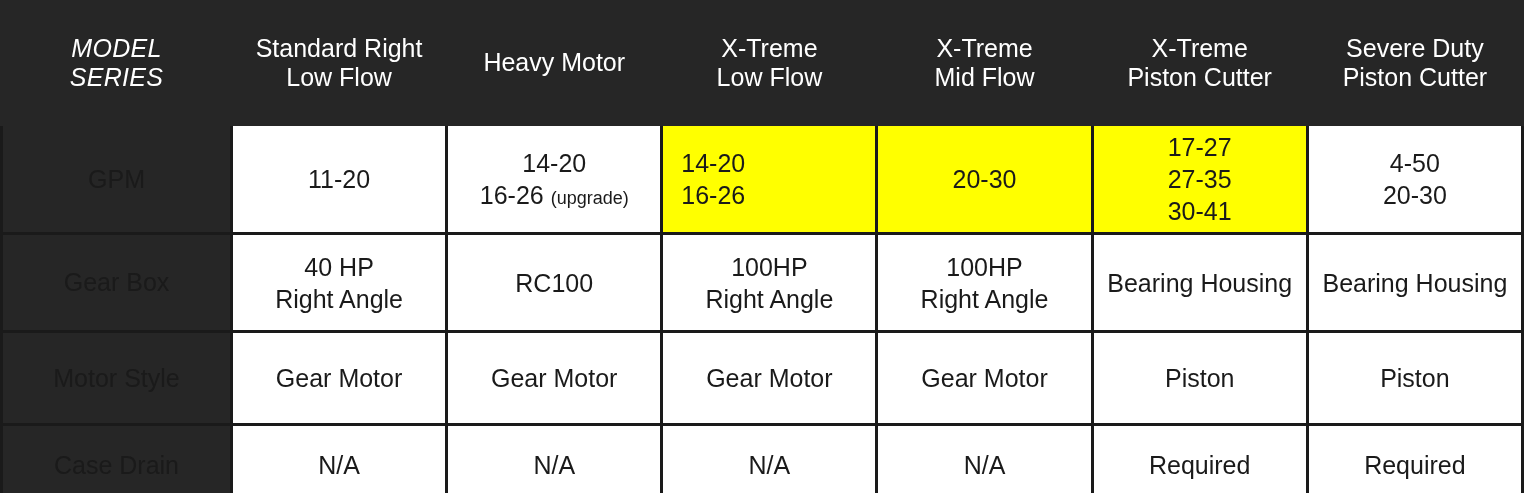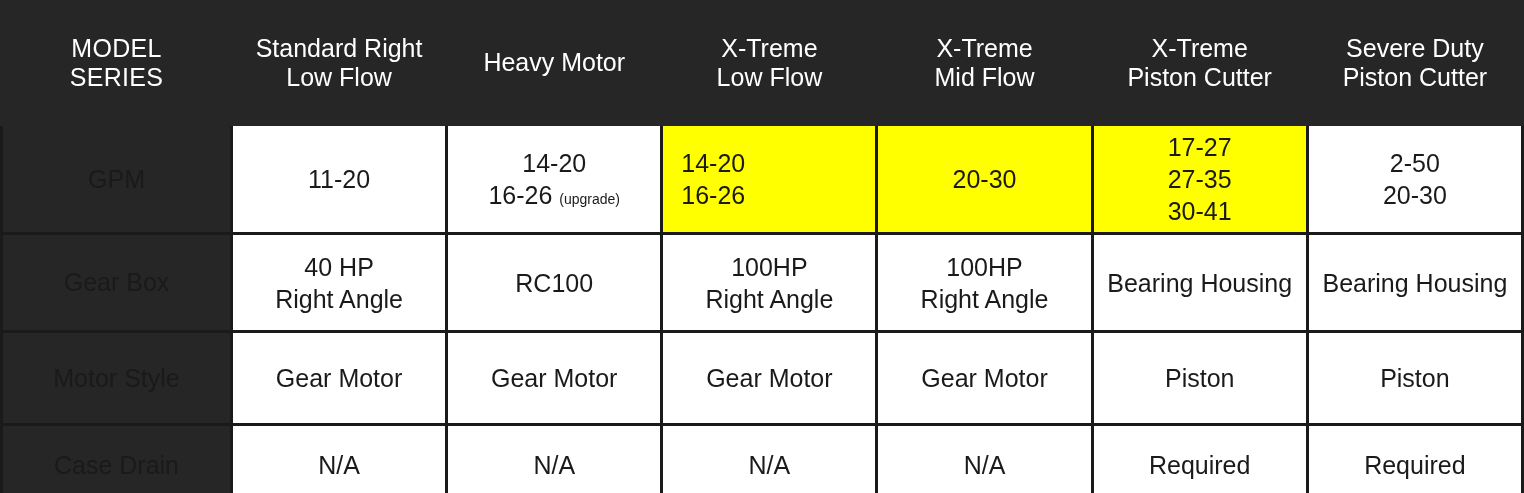--- a/index.html
+++ b/index.html
@@ -33,40 +33,41 @@
     height: 112px;
     font-size: 25px;
     line-height: 1.18;
     border-color: #262626;
     padding: 4px 6px;
   }
   .hdr-corner {
     font-weight: bold;
     font-size: 26px;
     letter-spacing: 0.3px;
+    font-style: italic;
   }
   
   .row-label {
     background: #262626;
     color: #ffffff;
     font-size: 25px;
     width: 215px;
     border-left-color: #262626;
     border-top-color: #262626;
     border-bottom-color: #262626;
     padding: 4px 6px;
   }
   .data-cell {
     background: #ffffff;
     font-size: 25px;
     line-height: 1.28;
     padding: 8px 6px;
   }
   .data-cell .sub {
-    font-size: 14px;
+    font-size: 18px;
   }
   .hl {
     background: #ffff00;
   }
   .hl-inner {
     display: block;
     text-align: left;
     padding-left: 18px;
   }
   .r-gpm td { height: 106px; }
@@ -126,21 +127,21 @@
       </td>
       <td class="data-cell hl">
         <span class="line">20-30</span>
       </td>
       <td class="data-cell hl">
         <span class="line">17-27</span>
         <span class="line">27-35</span>
         <span class="line">30-41</span>
       </td>
       <td class="data-cell">
-        <span class="line">2-50</span>
+        <span class="line">4-50</span>
         <span class="line">20-30</span>
       </td>
     </tr>
 
     <tr class="r-gear">
       <td class="row-label">Gear Box</td>
       <td class="data-cell">
         <span class="line">40 HP</span>
         <span class="line">Right Angle</span>
       </td>

